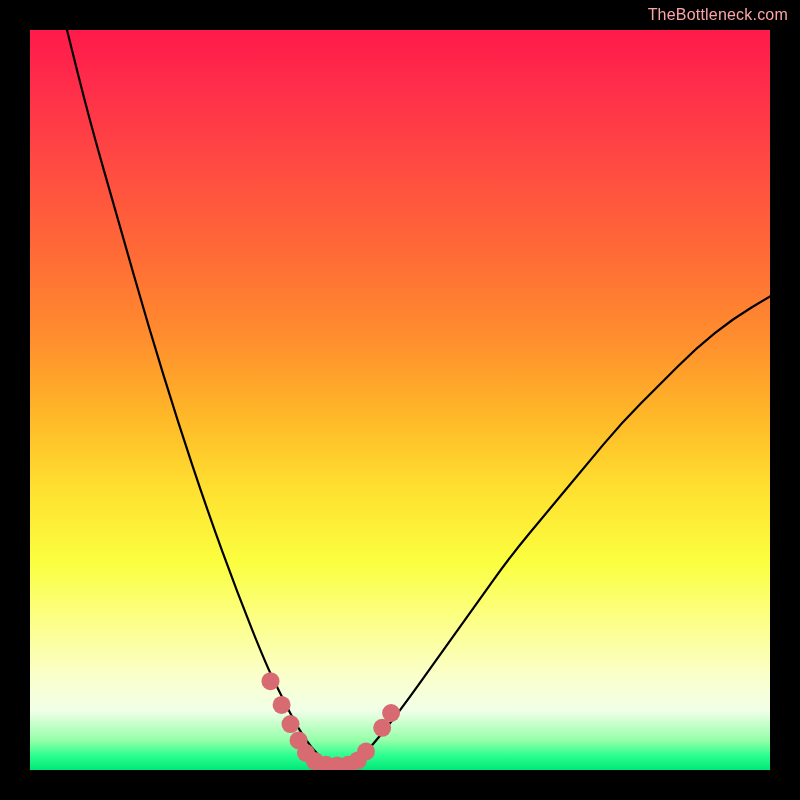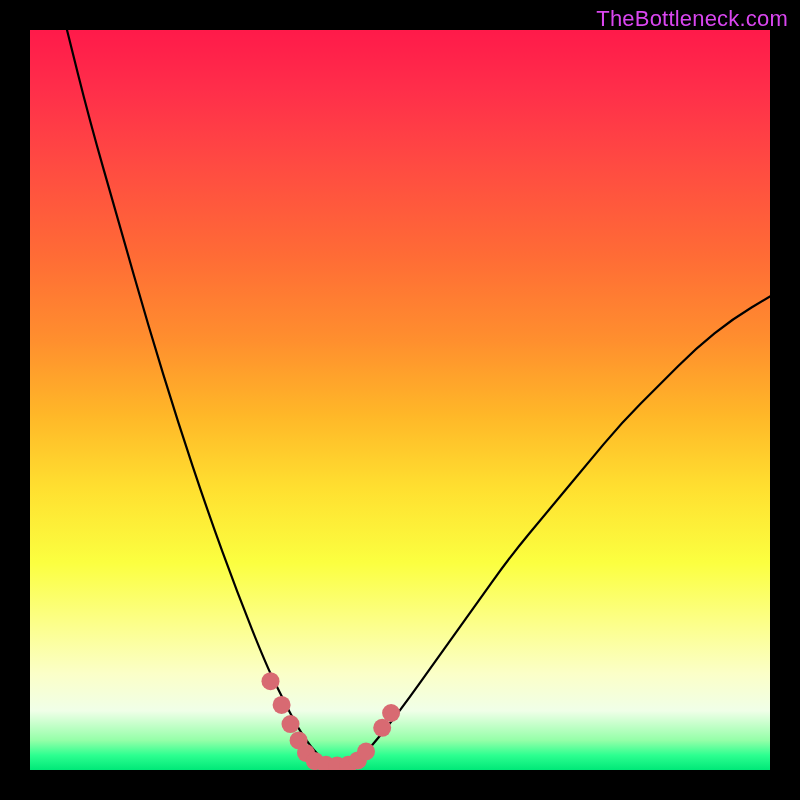--- a/index.html
+++ b/index.html
@@ -42,22 +42,22 @@
       #f0ffe8 92%,
       #94ffa8 96%,
       #2dff90 98%,
       #00e878 100%
     );
   }
   .watermark {
     position: absolute;
     top: 6px;
     right: 12px;
-    color: #d946ef;
-    font-size: 22px;
+    color: #fca5a5;
+    font-size: 16px;
     letter-spacing: 0.2px;
     font-weight: 500;
     user-select: none;
   }
   svg.curve {
     position: absolute;
     inset: 0;
   }
 </style>
 </head>

